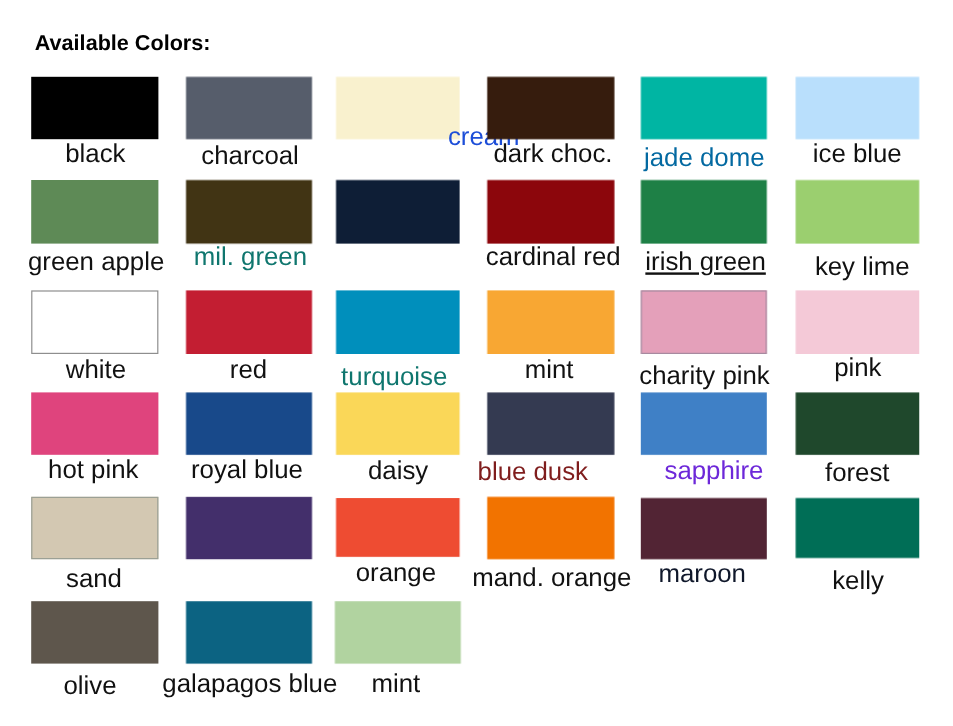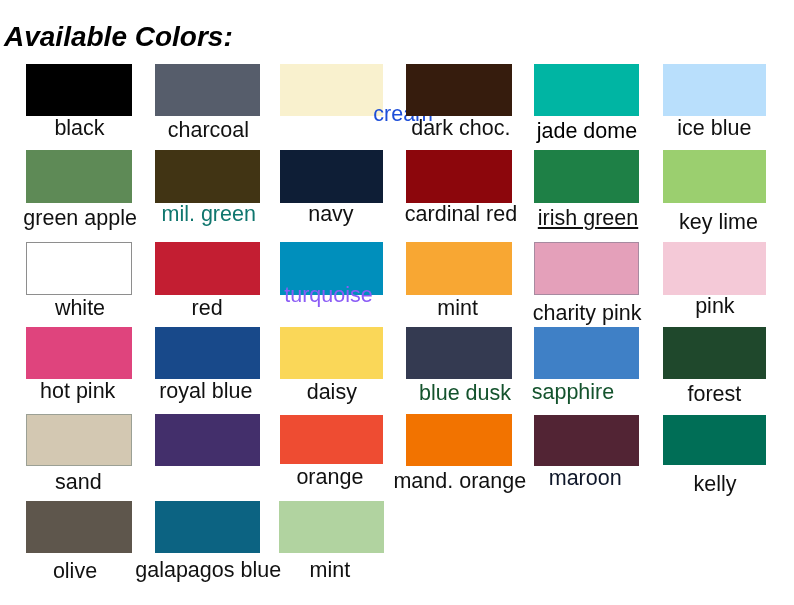--- a/index.html
+++ b/index.html
@@ -4,23 +4,23 @@
 <title>Available Colors</title>
 <style>
   html, body { margin:0; padding:0; }
   body {
     width:794px; height:605px; background:#ffffff;
     font-family:"Liberation Sans", sans-serif;
     -webkit-font-smoothing:antialiased; overflow:hidden;
   }
   #sheet { position:relative; width:794px; height:605px; background:#ffffff; }
   #title {
-    position:absolute; left:4px; top:25.7px;
-    font-size:28px; font-weight:bold; color:#000000;
-    line-height:21.6px; white-space:nowrap;font-style:italic;
+    position:absolute; left:29px; top:25.7px;
+    font-size:18px; font-weight:bold; color:#000000;
+    line-height:21.6px; white-space:nowrap;
   }
   #title, .label { transform:translateZ(0); }
   .swatch { position:absolute; filter:blur(0.35px); }
   .swatch.outlined { border:1px solid #8e8e8e; box-sizing:border-box; }
   .swatch.edged { border:1px solid #9ba095; box-sizing:border-box; }
   .swatch.faintedge { border:1px solid #a78aa0; box-sizing:border-box; }
   .label {
     position:absolute; font-size:21.5px; line-height:21.5px;
     color:#111111; text-align:center; white-space:nowrap;
   }
@@ -32,57 +32,56 @@
   <div id="title" style="color: rgb(0, 0, 0);">Available Colors:</div>
   <div class="swatch" style="left: 26px; top: 63.5px; width: 106px; height: 52.5px; background-color: rgb(0, 0, 0);" title="black"></div>
   <div class="label" style="left: -20.5px; top: 117.9px; width: 200px; color: rgb(17, 17, 17);">black</div>
   <div class="swatch" style="left: 155px; top: 63.5px; width: 105px; height: 52.5px; background-color: rgb(86, 93, 107);" title="charcoal"></div>
   <div class="label" style="left: 108.4px; top: 119.5px; width: 200px; color: rgb(17, 17, 17);">charcoal</div>
   <div class="swatch" style="left: 279.5px; top: 63.5px; width: 103.5px; height: 52.5px; background-color: rgb(249, 241, 206);" title="cream"></div>
   <div class="label" style="left: 233px; top: 104px; width: 200px; color: #1d4ed8; text-align: right;">cream</div>
   <div class="swatch" style="left: 406px; top: 63.5px; width: 106px; height: 52.5px; background-color: rgb(54, 28, 13);" title="dark choc."></div>
   <div class="label" style="left: 360.8px; top: 118.3px; width: 200px; color: rgb(17, 17, 17);">dark choc.</div>
   <div class="swatch" style="left: 533.5px; top: 63.5px; width: 105.5px; height: 52.5px; background-color: rgb(0, 181, 163);" title="jade dome"></div>
-  <div class="label" style="left: 486.9px; top: 121.3px; width: 200px; color: #000000;">jade dome</div>
+  <div class="label" style="left: 486.9px; top: 121.3px; width: 200px; color: #0369a1;">jade dome</div>
   <div class="swatch" style="left: 662.5px; top: 63.5px; width: 103.5px; height: 52.5px; background-color: rgb(185, 223, 252);" title="ice blue"></div>
   <div class="label" style="left: 614.4px; top: 118.3px; width: 200px; color: rgb(17, 17, 17);">ice blue</div>
   <div class="swatch" style="left: 26px; top: 150px; width: 106px; height: 52.5px; background-color: rgb(94, 138, 86);" title="green apple"></div>
   <div class="label" style="left: -19.9px; top: 207.5px; width: 200px; color: rgb(17, 17, 17);">green apple</div>
   <div class="swatch" style="left: 155px; top: 150px; width: 105px; height: 52.5px; background-color: rgb(65, 52, 20);" title="mil. green"></div>
   <div class="label" style="left: 108.7px; top: 204.2px; width: 200px; color: #0f766e;">mil. green</div>
   <div class="swatch" style="left: 279.5px; top: 150px; width: 103.5px; height: 52.5px; background-color: rgb(14, 30, 54);" title="navy"></div>
-  <div class="label" style="left: 230.9px; top: 204px; width: 200px; color: rgb(17, 17, 17);">navy</div>
   <div class="swatch" style="left: 406px; top: 150px; width: 106px; height: 52.5px; background-color: rgb(140, 6, 12);" title="cardinal red"></div>
   <div class="label" style="left: 361px; top: 204.3px; width: 200px; color: rgb(17, 17, 17);">cardinal red</div>
   <div class="swatch" style="left: 533.5px; top: 150px; width: 105.5px; height: 52.5px; background-color: rgb(30, 128, 70);" title="irish green"></div>
   <div class="label" style="left: 488px; top: 208.3px; width: 200px; color: rgb(17, 17, 17); text-decoration: underline;">irish green</div>
   <div class="swatch" style="left: 662.5px; top: 150px; width: 103.5px; height: 52.5px; background-color: rgb(155, 207, 111);" title="key lime"></div>
   <div class="label" style="left: 618.5px; top: 212px; width: 200px; color: rgb(17, 17, 17);">key lime</div>
   <div class="swatch outlined" style="left: 26px; top: 242px; width: 106px; height: 52.5px; background-color: rgb(255, 255, 255);" title="white"></div>
   <div class="label" style="left: -20px; top: 297.5px; width: 200px; color: rgb(17, 17, 17);">white</div>
   <div class="swatch" style="left: 155px; top: 242px; width: 105px; height: 52.5px; background-color: rgb(195, 30, 50);" title="red"></div>
   <div class="label" style="left: 107.1px; top: 297.7px; width: 200px; color: rgb(17, 17, 17);">red</div>
   <div class="swatch" style="left: 279.5px; top: 242px; width: 103.5px; height: 52.5px; background-color: rgb(0, 143, 188);" title="turquoise"></div>
-  <div class="label" style="left: 228.5px; top: 285px; width: 200px; color: #8b5cf6;">turquoise</div>
+  <div class="label" style="left: 228.5px; top: 304px; width: 200px; color: #0f766e;">turquoise</div>
   <div class="swatch" style="left: 406px; top: 242px; width: 106px; height: 52.5px; background-color: rgb(248, 167, 51);" title="gold"></div>
   <div class="label" style="left: 357.6px; top: 298.2px; width: 200px; color: rgb(17, 17, 17);">mint</div>
   <div class="swatch faintedge" style="left: 533.5px; top: 242px; width: 105.5px; height: 52.5px; background-color: rgb(228, 160, 186);" title="charity pink"></div>
   <div class="label" style="left: 487.1px; top: 303px; width: 200px; color: rgb(17, 17, 17);">charity pink</div>
   <div class="swatch" style="left: 662.5px; top: 242px; width: 103.5px; height: 52.5px; background-color: rgb(244, 201, 215);" title="pink"></div>
   <div class="label" style="left: 614.9px; top: 296.3px; width: 200px; color: rgb(17, 17, 17);">pink</div>
   <div class="swatch" style="left: 26px; top: 326.5px; width: 106px; height: 52px; background-color: rgb(223, 68, 125);" title="hot pink"></div>
   <div class="label" style="left: -22.3px; top: 381px; width: 200px; color: rgb(17, 17, 17);">hot pink</div>
   <div class="swatch" style="left: 155px; top: 326.5px; width: 105px; height: 52px; background-color: rgb(24, 73, 138);" title="royal blue"></div>
   <div class="label" style="left: 105.8px; top: 381.3px; width: 200px; color: rgb(17, 17, 17);">royal blue</div>
   <div class="swatch" style="left: 279.5px; top: 326.5px; width: 103.5px; height: 52px; background-color: rgb(250, 215, 88);" title="daisy"></div>
   <div class="label" style="left: 231.8px; top: 381.5px; width: 200px; color: rgb(17, 17, 17);">daisy</div>
   <div class="swatch" style="left: 406px; top: 326.5px; width: 106px; height: 52px; background-color: rgb(52, 58, 81);" title="blue dusk"></div>
-  <div class="label" style="left: 365px; top: 382.8px; width: 200px; color: #14532d;">blue dusk</div>
+  <div class="label" style="left: 344px; top: 382.8px; width: 200px; color: #7f1d1d;">blue dusk</div>
   <div class="swatch" style="left: 533.5px; top: 326.5px; width: 105.5px; height: 52px; background-color: rgb(63, 128, 198);" title="sapphire"></div>
-  <div class="label" style="left: 473px; top: 382.1px; width: 200px; color: #14532d; text-align: center;">sapphire</div>
+  <div class="label" style="left: 495px; top: 382.1px; width: 200px; color: #6d28d9; text-align: center;">sapphire</div>
   <div class="swatch" style="left: 662.5px; top: 326.5px; width: 103.5px; height: 52px; background-color: rgb(31, 72, 44);" title="forest"></div>
   <div class="label" style="left: 614.4px; top: 384px; width: 200px; color: rgb(17, 17, 17);">forest</div>
   <div class="swatch edged" style="left: 26px; top: 414px; width: 106px; height: 52px; background-color: rgb(211, 200, 178);" title="sand"></div>
   <div class="label" style="left: -21.7px; top: 471.9px; width: 200px; color: rgb(17, 17, 17);">sand</div>
   <div class="swatch" style="left: 155px; top: 414px; width: 105px; height: 52px; background-color: rgb(67, 47, 107);" title="purple"></div>
   <div class="swatch" style="left: 279.5px; top: 414.5px; width: 103.5px; height: 49.5px; background-color: rgb(238, 76, 50);" title="orange"></div>
   <div class="label" style="left: 229.9px; top: 467.3px; width: 200px; color: rgb(17, 17, 17);">orange</div>
   <div class="swatch" style="left: 406px; top: 414px; width: 106px; height: 52px; background-color: rgb(242, 115, 0);" title="mand. orange"></div>
   <div class="label" style="left: 359.8px; top: 470.6px; width: 200px; color: rgb(17, 17, 17);">mand. orange</div>
   <div class="swatch" style="left: 533.5px; top: 414.5px; width: 105.5px; height: 51px; background-color: rgb(82, 36, 52);" title="maroon"></div>

